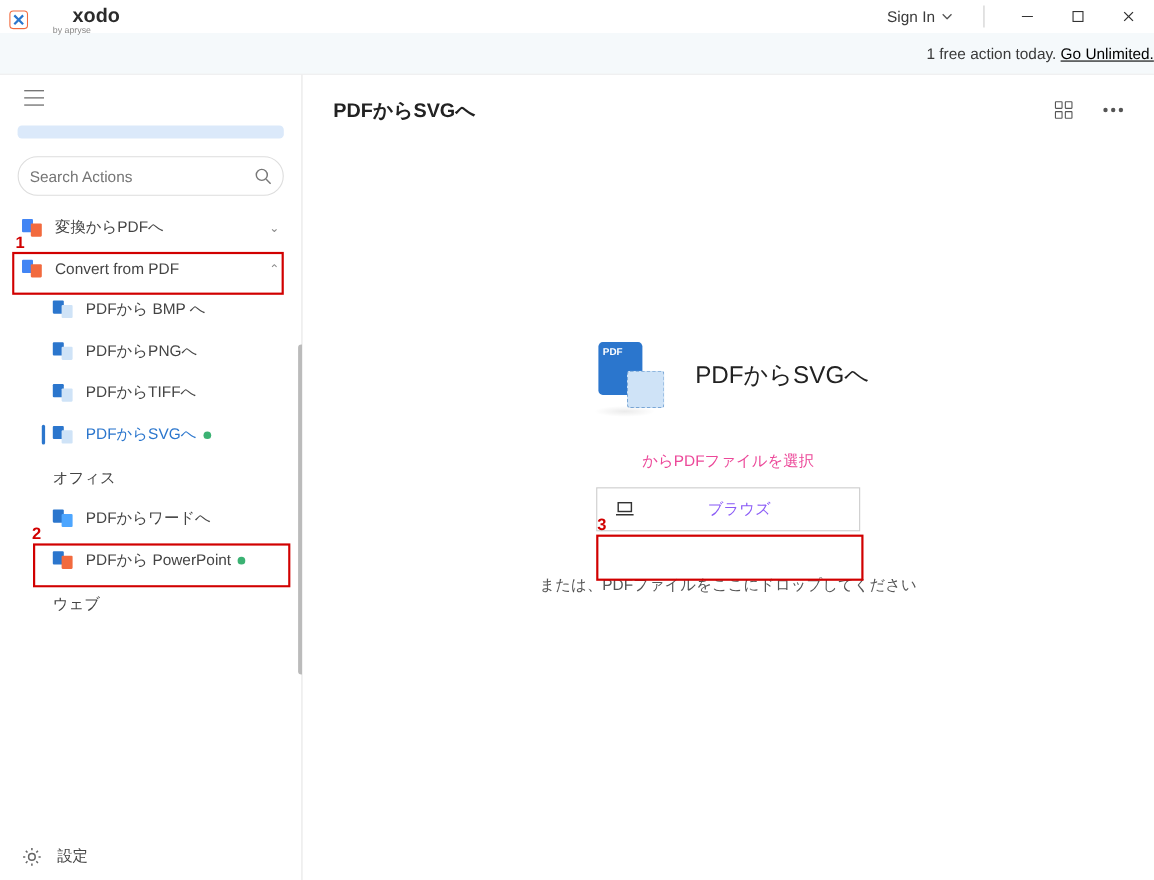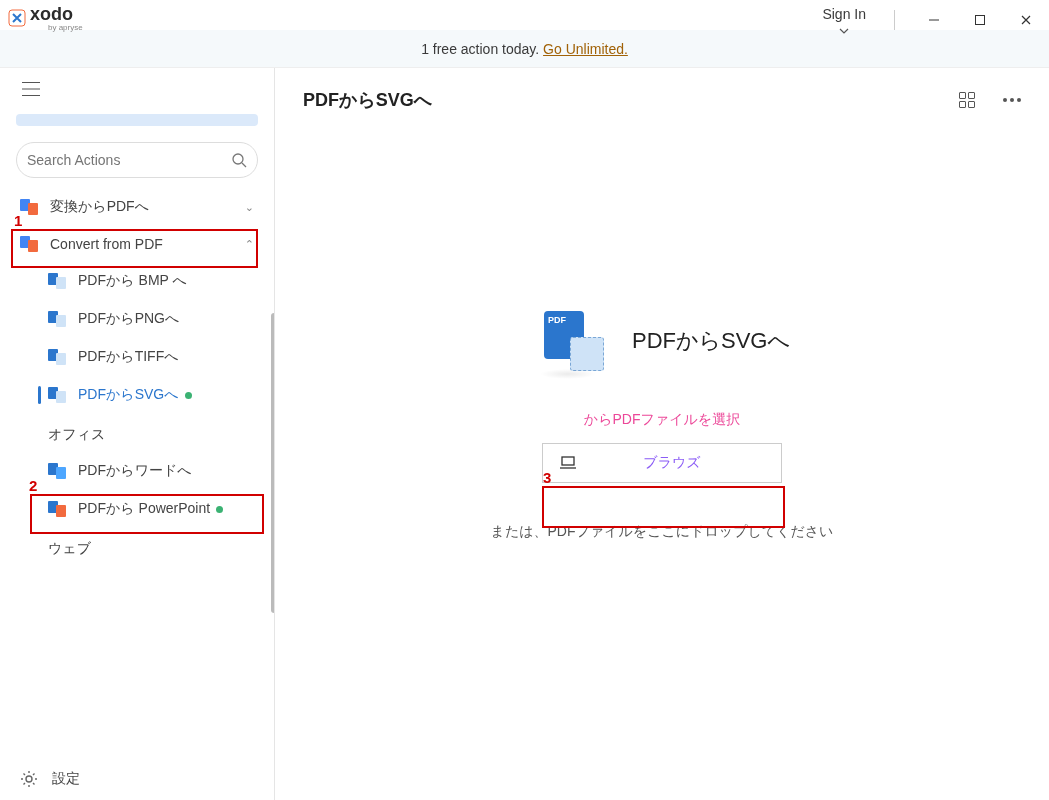--- a/index.html
+++ b/index.html
@@ -1,27 +1,27 @@
 <!DOCTYPE html>
 <html><head>
 <meta charset="utf-8">
 <style>
 * { margin: 0; padding: 0; box-sizing: border-box; font-family: -apple-system, BlinkMacSystemFont, "Segoe UI", "Yu Gothic UI", sans-serif; }
 body { width: 1049px; height: 800px; background: #fff; overflow: hidden; position: relative; }
 .titlebar { height: 30px; display: flex; align-items: flex-start; justify-content: space-between; padding: 0; }
 .logo-area { padding: 4px 8px; display: flex; align-items: center; gap: 4px; }
-.logo-text { font-size: 18px; font-weight: 600; color: #2b2b2b; }
+.logo-text { font-size: 18px; font-weight: 600; color: #2b2b2b; margin-left: 36px; }
 .logo-sub { font-size: 8px; color: #888; display: block; margin-top: -2px; margin-left: 18px; }
 .titlebar-right { display: flex; align-items: center; }
-.signin { font-size: 14px; color: #3a3a3a; padding: 6px 12px; display: flex; align-items: center; gap: 6px; cursor: pointer; flex-direction: column; }
+.signin { font-size: 14px; color: #3a3a3a; padding: 6px 12px; display: flex; align-items: center; gap: 6px; cursor: pointer; }
 .vdiv { width: 1px; height: 20px; background: #ccc; margin: 0 16px; }
 .winbtns { display: flex; }
 .winbtn { width: 46px; height: 30px; display: flex; align-items: center; justify-content: center; cursor: pointer; font-size: 12px; color: #3a3a3a; }
-.banner { height: 38px; background: #f5f9fb; display: flex; align-items: center; justify-content: center; font-size: 14px; color: #3a3a3a; border-bottom: 1px solid #eee;}
-.banner a { color: #a16207; text-decoration: underline; }
+.banner { height: 38px; background: #f5f9fb; display: flex; align-items: center; justify-content: flex-end; font-size: 14px; color: #3a3a3a; border-bottom: 1px solid #eee;}
+.banner a { color: #000000; text-decoration: underline; }
 .main-area { display: flex; height: calc(800px - 68px); }
 .sidebar { width: 275px; border-right: 1px solid #e5e5e5; display: flex; flex-direction: column; position: relative; }
 .hamburger { padding: 14px 22px 10px 22px; cursor: pointer; }
 .hamburger-lines { width: 18px; height: 14px; border-top: 1.5px solid #555; border-bottom: 1.5px solid #555; position: relative; }
 .hamburger-lines::after { content: ""; position: absolute; top: 50%; left: 0; width: 100%; border-top: 1.5px solid #555; transform: translateY(-50%); }
 .blue-strip { margin: 8px 16px; height: 12px; background: #dbe9fa; border-radius: 4px; }
 .search-wrap { margin: 8px 16px 10px 16px; height: 36px; border: 1px solid #ddd; border-radius: 18px; display: flex; align-items: center; padding: 0 10px; }
 .search-wrap input { border: none; outline: none; flex: 1; font-size: 14px; color: #777; background: transparent; }
 .nav { flex: 1; overflow-y: auto; padding-bottom: 8px; }
 .nav-group { display: flex; align-items: center; padding: 10px 20px; font-size: 14px; color: #444; cursor: pointer; }

